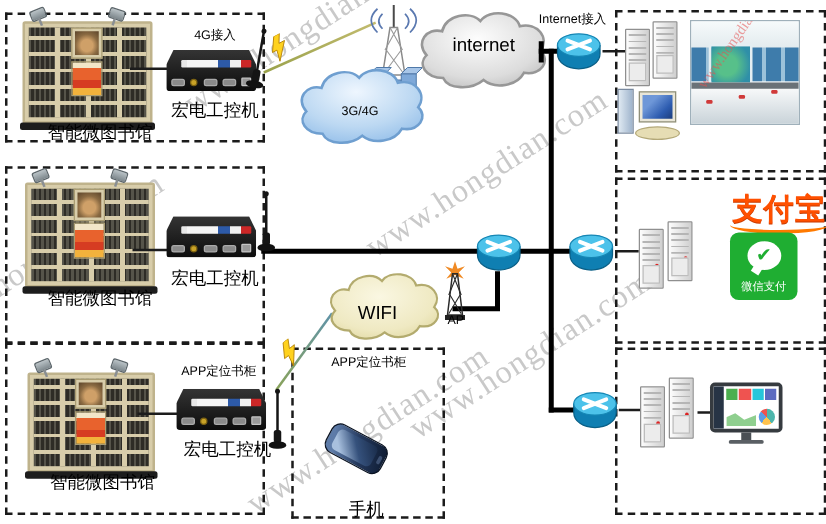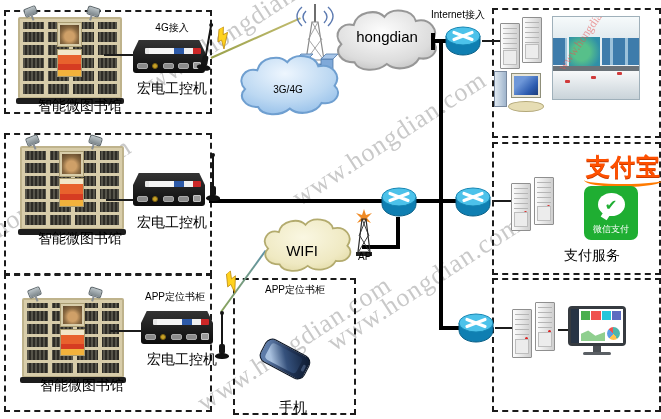--- a/index.html
+++ b/index.html
@@ -419,24 +419,23 @@
   <div class="t" style="left:134px;top:80px;width:76px">宏电工控机</div>
   <div class="t" style="left:22px;top:97px;width:116px">智能微图书馆</div>
 
   <div class="t" style="left:134px;top:214px;width:76px">宏电工控机</div>
   <div class="t" style="left:22px;top:230px;width:116px">智能微图书馆</div>
 
   <div class="t t13" style="left:142px;top:290px;width:66px">APP定位书柜</div>
   <div class="t" style="left:142px;top:351px;width:80px">宏电工控机</div>
   <div class="t" style="left:24px;top:377px;width:116px">智能微图书馆</div>
 
-  <div class="t t15" style="left:352px;top:28px;width:70px;z-index:6">hongdian</div>
+  <div class="t t15" style="left:352px;top:28px;width:70px;z-index:6">internet</div>
   <div class="t t13" style="left:258px;top:84px;width:60px;z-index:6">3G/4G</div>
   <div class="t t13" style="left:418px;top:8px;width:80px">Internet接入</div>
   <div class="t t15" style="left:278px;top:242px;width:48px;z-index:6">WIFI</div>
   <div class="t t13" style="left:358px;top:251px;width:30px;text-align:left">AP</div>
 
   <div class="t t13" style="left:240px;top:283px;width:110px">APP定位书柜</div>
   <div class="t" style="left:268px;top:399px;width:50px">手机</div>
 
-  <div class="t" style="left:552px;top:247px;width:80px">支付服务</div>
 
 </div>
 
 </body></html>

